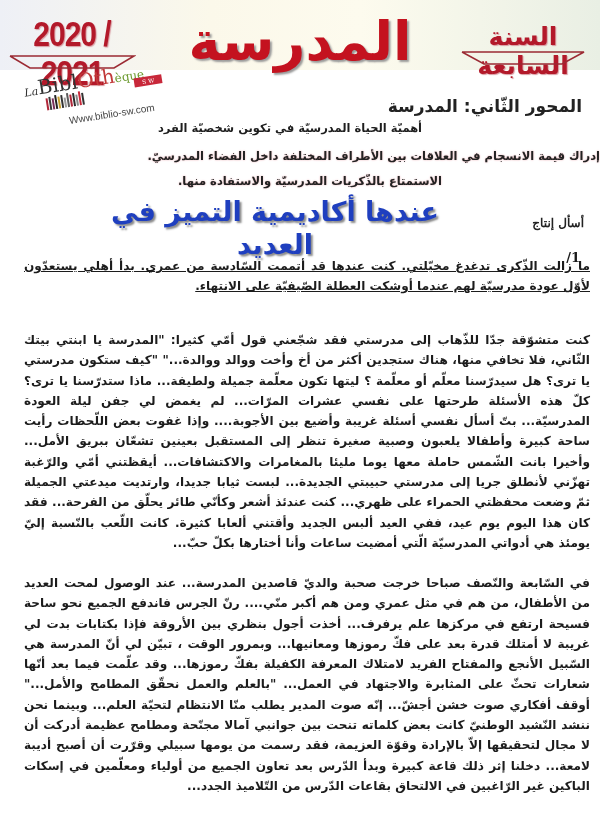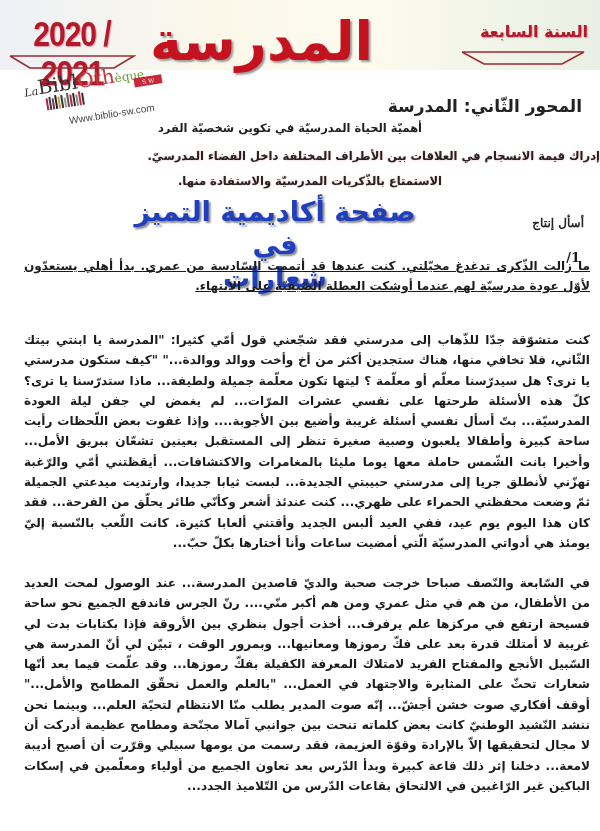--- a/index.html
+++ b/index.html
@@ -18,33 +18,33 @@
   .year-text {
     position: absolute; left: 0; top: 0; width: 128px; text-align: center;
     font-family: "Liberation Sans", sans-serif; font-size: 30px; font-weight: 700;
     color: #b3192a; letter-spacing: -1px; transform: scaleY(1.15);
     text-shadow: 1px 1px 1px #d89aa0;
   }
   .year-badge svg { position: absolute; left: 0; top: 34px; }
 
   
   .main-title {
-    position: absolute; left: 150px; top: 10px; width: 300px; text-align: left;
+    position: absolute; left: 150px; top: 10px; width: 300px; text-align: center;
     direction: rtl; font-family: "DejaVu Sans", sans-serif; font-weight: 700;
     font-size: 54px; color: #c4121f; letter-spacing: 4px;
     text-shadow: 2px 2px 2px #9a9a9a;
   }
 
   
   .grade-badge {
     position: absolute; right: 12px; top: 22px; width: 130px; height: 50px;
   }
   .grade-text {
-    position: absolute; right: 0; top: 0; width: 130px; text-align: right; direction: rtl;
-    font-family: "DejaVu Sans", sans-serif; font-weight: 700; font-size: 16px;
+    position: absolute; right: 0; top: 0; width: 130px; text-align: center; direction: rtl;
+    font-family: "DejaVu Sans", sans-serif; font-weight: 700; font-size: 25px;
     color: #b3192a; text-shadow: 1px 1px 1px #d89aa0;
   }
   .grade-badge svg { position: absolute; left: 0; top: 28px; }
 
   
   .logo {
     position: absolute; left: 22px; top: 78px; width: 160px; height: 70px;
     transform: rotate(-9deg); transform-origin: left top;
   }
   .logo-word {
@@ -144,22 +144,22 @@
   <div class="logo-url">Www.biblio-sw.com</div>
 </div>
 
 <div class="axis-line rtl">المحور الثّاني: المدرسة</div>
 
 <div class="objective obj1 rtl">أهميّة الحياة المدرسيّة في تكوين شخصيّة الفرد</div>
 <div class="objective obj2 rtl">إدراك قيمة الانسجام في العلاقات بين الأطراف المختلفة داخل الفضاء المدرسيّ.</div>
 <div class="objective obj3 rtl">الاستمتاع بالذّكريات المدرسيّة والاستفادة منها.</div>
 
 <div class="watermark rtl">
-  <div>صفحة أكاديمية التميز في</div>
-  <div>شعارات</div>
+  <div>عندها أكاديمية التميز في</div>
+  <div>العديد</div>
 </div>
 
 <div class="models-label rtl">أسأل إنتاج</div>
 <div class="item-number">/1</div>
 
 <p class="para p1 rtl">ما زالت الذّكرى تدغدغ مخيّلتي. كنت عندها قد أتممت السّادسة من عمري. بدأ أهلي يستعدّون لأوّل عودة مدرسيّة لهم عندما أوشكت العطلة الصّيفيّة على الانتهاء.</p>
 <p class="para p2 rtl">كنت متشوّقة جدّا للذّهاب إلى مدرستي فقد شجّعني قول أمّي كثيرا: "المدرسة يا ابنتي بيتك الثّاني، فلا تخافي منها، هناك ستجدين أكثر من أخ وأخت ووالد ووالدة..." "كيف ستكون مدرستي يا ترى؟ هل سيدرّسنا معلّم أو معلّمة ؟ ليتها تكون معلّمة جميلة ولطيفة... ماذا ستدرّسنا يا ترى؟ كلّ هذه الأسئلة طرحتها على نفسي عشرات المرّات... لم يغمض لي جفن ليلة العودة المدرسيّة... بتّ أسأل نفسي أسئلة غريبة وأضيع بين الأجوبة.... وإذا غفوت بعض اللّحظات رأيت ساحة كبيرة وأطفالا يلعبون وصبية صغيرة تنظر إلى المستقبل بعينين تشعّان ببريق الأمل... وأخيرا بانت الشّمس حاملة معها يوما مليئا بالمغامرات والاكتشافات... أيقظتني أمّي والرّغبة تهزّني لأنطلق جريا إلى مدرستي حبيبتي الجديدة... لبست ثيابا جديدا، وارتديت ميدعتي الجميلة ثمّ وضعت محفظتي الحمراء على ظهري... كنت عندئذ أشعر وكأنّي طائر يحلّق من الفرحة... فقد كان هذا اليوم يوم عيد، ففي العيد ألبس الجديد وأقتني ألعابا كثيرة. كانت اللّعب بالنّسبة إليّ يومئذ هي أدواتي المدرسيّة الّتي أمضيت ساعات وأنا أختارها بكلّ حبّ...</p>
 <p class="para p3 rtl">في السّابعة والنّصف صباحا خرجت صحبة والديّ قاصدين المدرسة... عند الوصول لمحت العديد من الأطفال، من هم في مثل عمري ومن هم أكبر منّي.... رنّ الجرس فاندفع الجميع نحو ساحة فسيحة ارتفع في مركزها علم يرفرف... أخذت أجول بنظري بين الأروقة فإذا بكتابات بدت لي غريبة لا أمتلك قدرة بعد على فكّ رموزها ومعانيها... وبمرور الوقت ، تبيّن لي أنّ المدرسة هي السّبيل الأنجع والمفتاح الفريد لامتلاك المعرفة الكفيلة بفكّ رموزها... وقد علّمت فيما بعد أنّها شعارات تحثّ على المثابرة والاجتهاد في العمل... "بالعلم والعمل نحقّق المطامح والأمل..." أوقف أفكاري صوت خشن أجشّ... إنّه صوت المدير يطلب منّا الانتظام لتحيّة العلم... وبينما نحن ننشد النّشيد الوطنيّ كانت بعض كلماته تنحت بين جوانبي آمالا مجنّحة ومطامح عظيمة أدركت أن لا مجال لتحقيقها إلاّ بالإرادة وقوّة العزيمة، فقد رسمت من يومها سبيلي وقرّرت أن أصبح أديبة لامعة... دخلنا إثر ذلك قاعة كبيرة وبدأ الدّرس بعد تعاون الجميع من أولياء ومعلّمين في إسكات الباكين غير الرّاغبين في الالتحاق بقاعات الدّرس من التّلاميذ الجدد...</p>
 
 </body></html>

